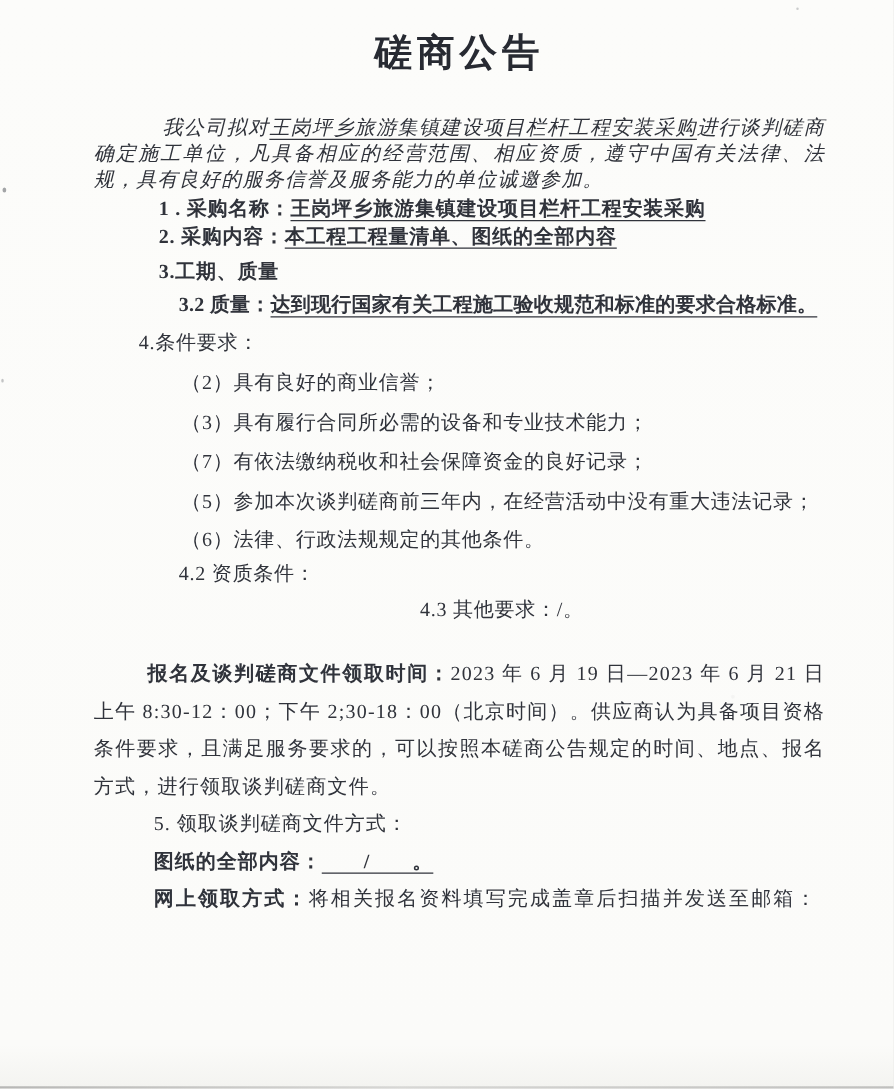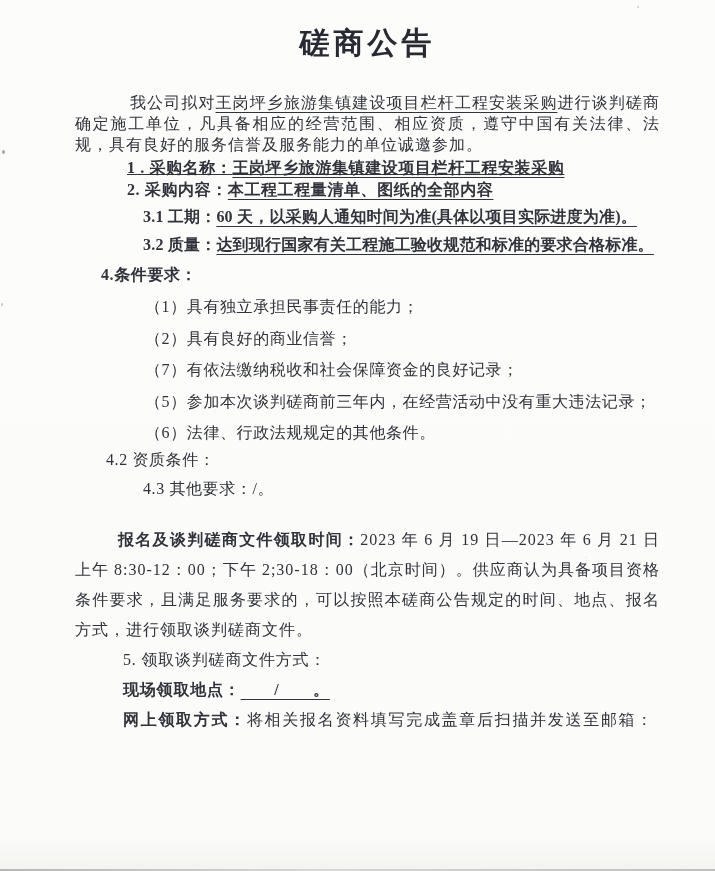--- a/index.html
+++ b/index.html
@@ -21,35 +21,35 @@
   .page::after{
     content:"";position:absolute;left:0;right:0;bottom:0;height:2px;
     background:linear-gradient(to right,rgba(110,110,110,.45),rgba(150,150,150,.3) 45%,rgba(115,115,115,.4));
   }
   .speck{position:absolute;background:#5a5c62;border-radius:50%;opacity:.55;}
   .sp1{left:2px;top:150px;width:3px;height:4px;}
   .sp2{left:1px;top:303px;width:2px;height:3px;opacity:.35;}
   .sp3{left:637px;top:6px;width:2px;height:2px;opacity:.3;}
 
   .title{font-size:30px;font-weight:bold;line-height:36px;text-align:center;letter-spacing:4px;color:#272a32;}
-  .intro{margin-top:31px;line-height:21px;text-align:justify;text-indent:55px;letter-spacing:1px;}
+  .intro{margin-top:31px;line-height:21px;text-align:justify;text-indent:55px;letter-spacing:1px;font-style:italic;}
   .u{text-decoration:underline;text-underline-offset:4px;text-decoration-thickness:1px;}
   .item{margin-left:52px;line-height:22px;font-weight:bold;white-space:nowrap;letter-spacing:.6px;}
-  .item-first{margin-top:2px;text-decoration:underline;}
+  .item-first{margin-top:2px;}
   .h3{margin-top:5px;margin-left:52px;line-height:24px;font-weight:bold;letter-spacing:.6px;}
   .s3{margin-left:68px;line-height:26px;font-weight:bold;white-space:nowrap;letter-spacing:.2px;}
   .s31{margin-top:3px;}
   .s32{margin-top:2px;}
-  .h4{margin-top:4px;margin-left:26px;line-height:26px;font-weight:bold;letter-spacing:.6px;}
+  .h4{margin-top:4px;margin-left:36px;line-height:26px;font-weight:normal;letter-spacing:.6px;}
   .s41{margin-top:7px;margin-left:68px;line-height:26px;letter-spacing:.6px;}
   .quals{margin-top:3px;}
   .qual{margin-left:70px;line-height:31.5px;letter-spacing:.6px;white-space:nowrap;}
-  .s42{margin-left:31px;line-height:22px;letter-spacing:.6px;}
+  .s42{margin-left:68px;line-height:22px;letter-spacing:.6px;}
   .boldpara{font-weight:bold;line-height:22px;text-indent:43px;text-align:justify;letter-spacing:.8px;}
-  .s43{margin-top:6px;margin-left:68px;line-height:24px;letter-spacing:.6px;}
+  .s43{margin-top:6px;margin-left:68px;line-height:24px;letter-spacing:.6px;text-align:center;}
   .reg{margin-top:24px;line-height:30px;text-indent:43px;text-align:justify;letter-spacing:1px;}
   .reg .lbl{font-weight:bold;}
   .h5{margin-left:48px;line-height:30px;font-weight:normal;letter-spacing:.8px;}
   .onsite{margin-left:48px;line-height:30px;font-weight:bold;letter-spacing:.8px;}
   .online{margin-left:48px;line-height:30px;letter-spacing:1.7px;white-space:nowrap;}
   .online .lbl{font-weight:bold;}
 </style>
 </head>
 <body>
 
@@ -59,41 +59,41 @@
   <span class="speck sp3"></span>
 
   <div class="title">磋商公告</div>
 
   <div class="intro"><span>我公司拟对</span><span class="u">王岗坪乡旅游集镇建设项目栏杆工程安装采购</span><span>进行谈判磋商确定施工单位，凡具备相应的经营范围、相应资质，遵守中国有关法律、法规，具有良好的服务信誉及服务能力的单位诚邀参加。</span></div>
 
   <div class="item item-first"><span>1 . 采购名称：</span><span class="u">王岗坪乡旅游集镇建设项目栏杆工程安装采购</span></div>
 
   <div class="item"><span>2. 采购内容：</span><span class="u">本工程工程量清单、图纸的全部内容</span></div>
 
+  <div class="h3">3.工期、质量</div>
 
-  <div class="s3 s31"><span>3.1 工期：</span><span class="u">60 天，以采购人通知时间为准(具体以项目实际进度为准)。</span></div>
 
   <div class="s3 s32"><span>3.2 质量：</span><span class="u">达到现行国家有关工程施工验收规范和标准的要求合格标准。</span></div>
 
   <div class="h4">4.条件要求：</div>
 
 
   <div class="quals">
-    <div class="qual">（1）具有独立承担民事责任的能力；</div>
     <div class="qual">（2）具有良好的商业信誉；</div>
+    <div class="qual">（3）具有履行合同所必需的设备和专业技术能力；</div>
     <div class="qual">（7）有依法缴纳税收和社会保障资金的良好记录；</div>
     <div class="qual">（5）参加本次谈判磋商前三年内，在经营活动中没有重大违法记录；</div>
     <div class="qual">（6）法律、行政法规规定的其他条件。</div>
   </div>
 
   <div class="s42">4.2 资质条件：</div>
 
 
   <div class="s43"><span>4.3 其他要求：</span><span>/。</span></div>
 
   <div class="reg"><span class="lbl">报名及谈判磋商文件领取时间：</span><span>2023 年 6 月 19 日—2023 年 6 月 21 日上午 8:30-12：00；下午 2;30-18：00（北京时间）。供应商认为具备项目资格条件要求，且满足服务要求的，可以按照本磋商公告规定的时间、地点、报名方式，进行领取谈判磋商文件。</span></div>
 
   <div class="h5">5. 领取谈判磋商文件方式：</div>
 
-  <div class="onsite"><span>现场领取地点：</span><span class="u">　　/　　。</span></div>
+  <div class="onsite"><span>图纸的全部内容：</span><span class="u">　　/　　。</span></div>
 
   <div class="online"><span class="lbl">网上领取方式：</span><span>将相关报名资料填写完成盖章后扫描并发送至邮箱：</span></div>
 </div>
 
 </body></html>

